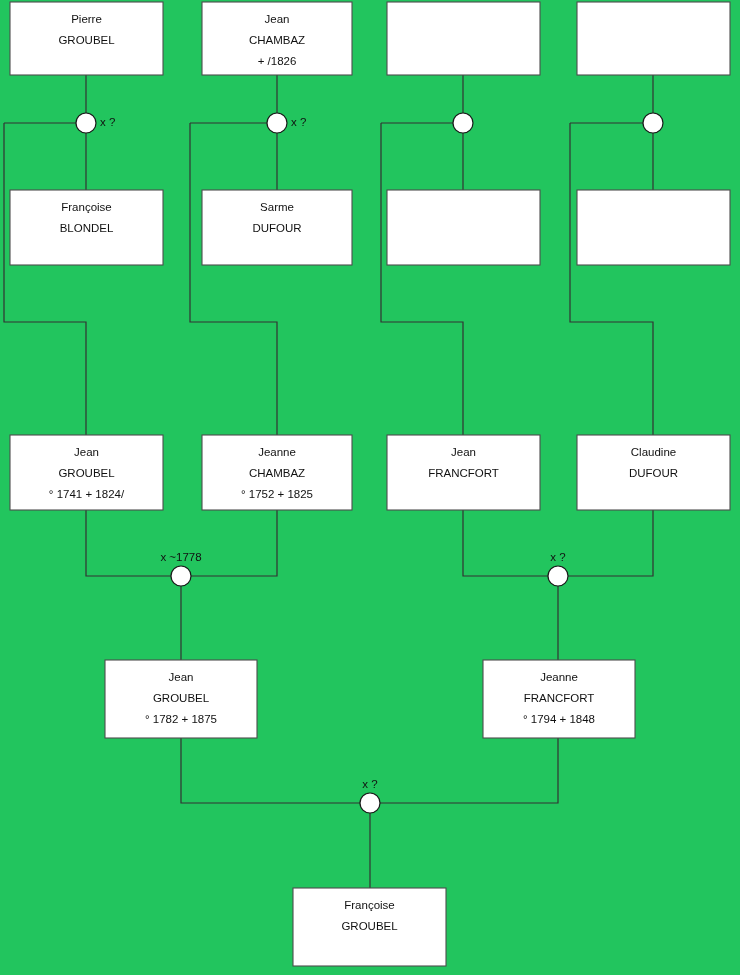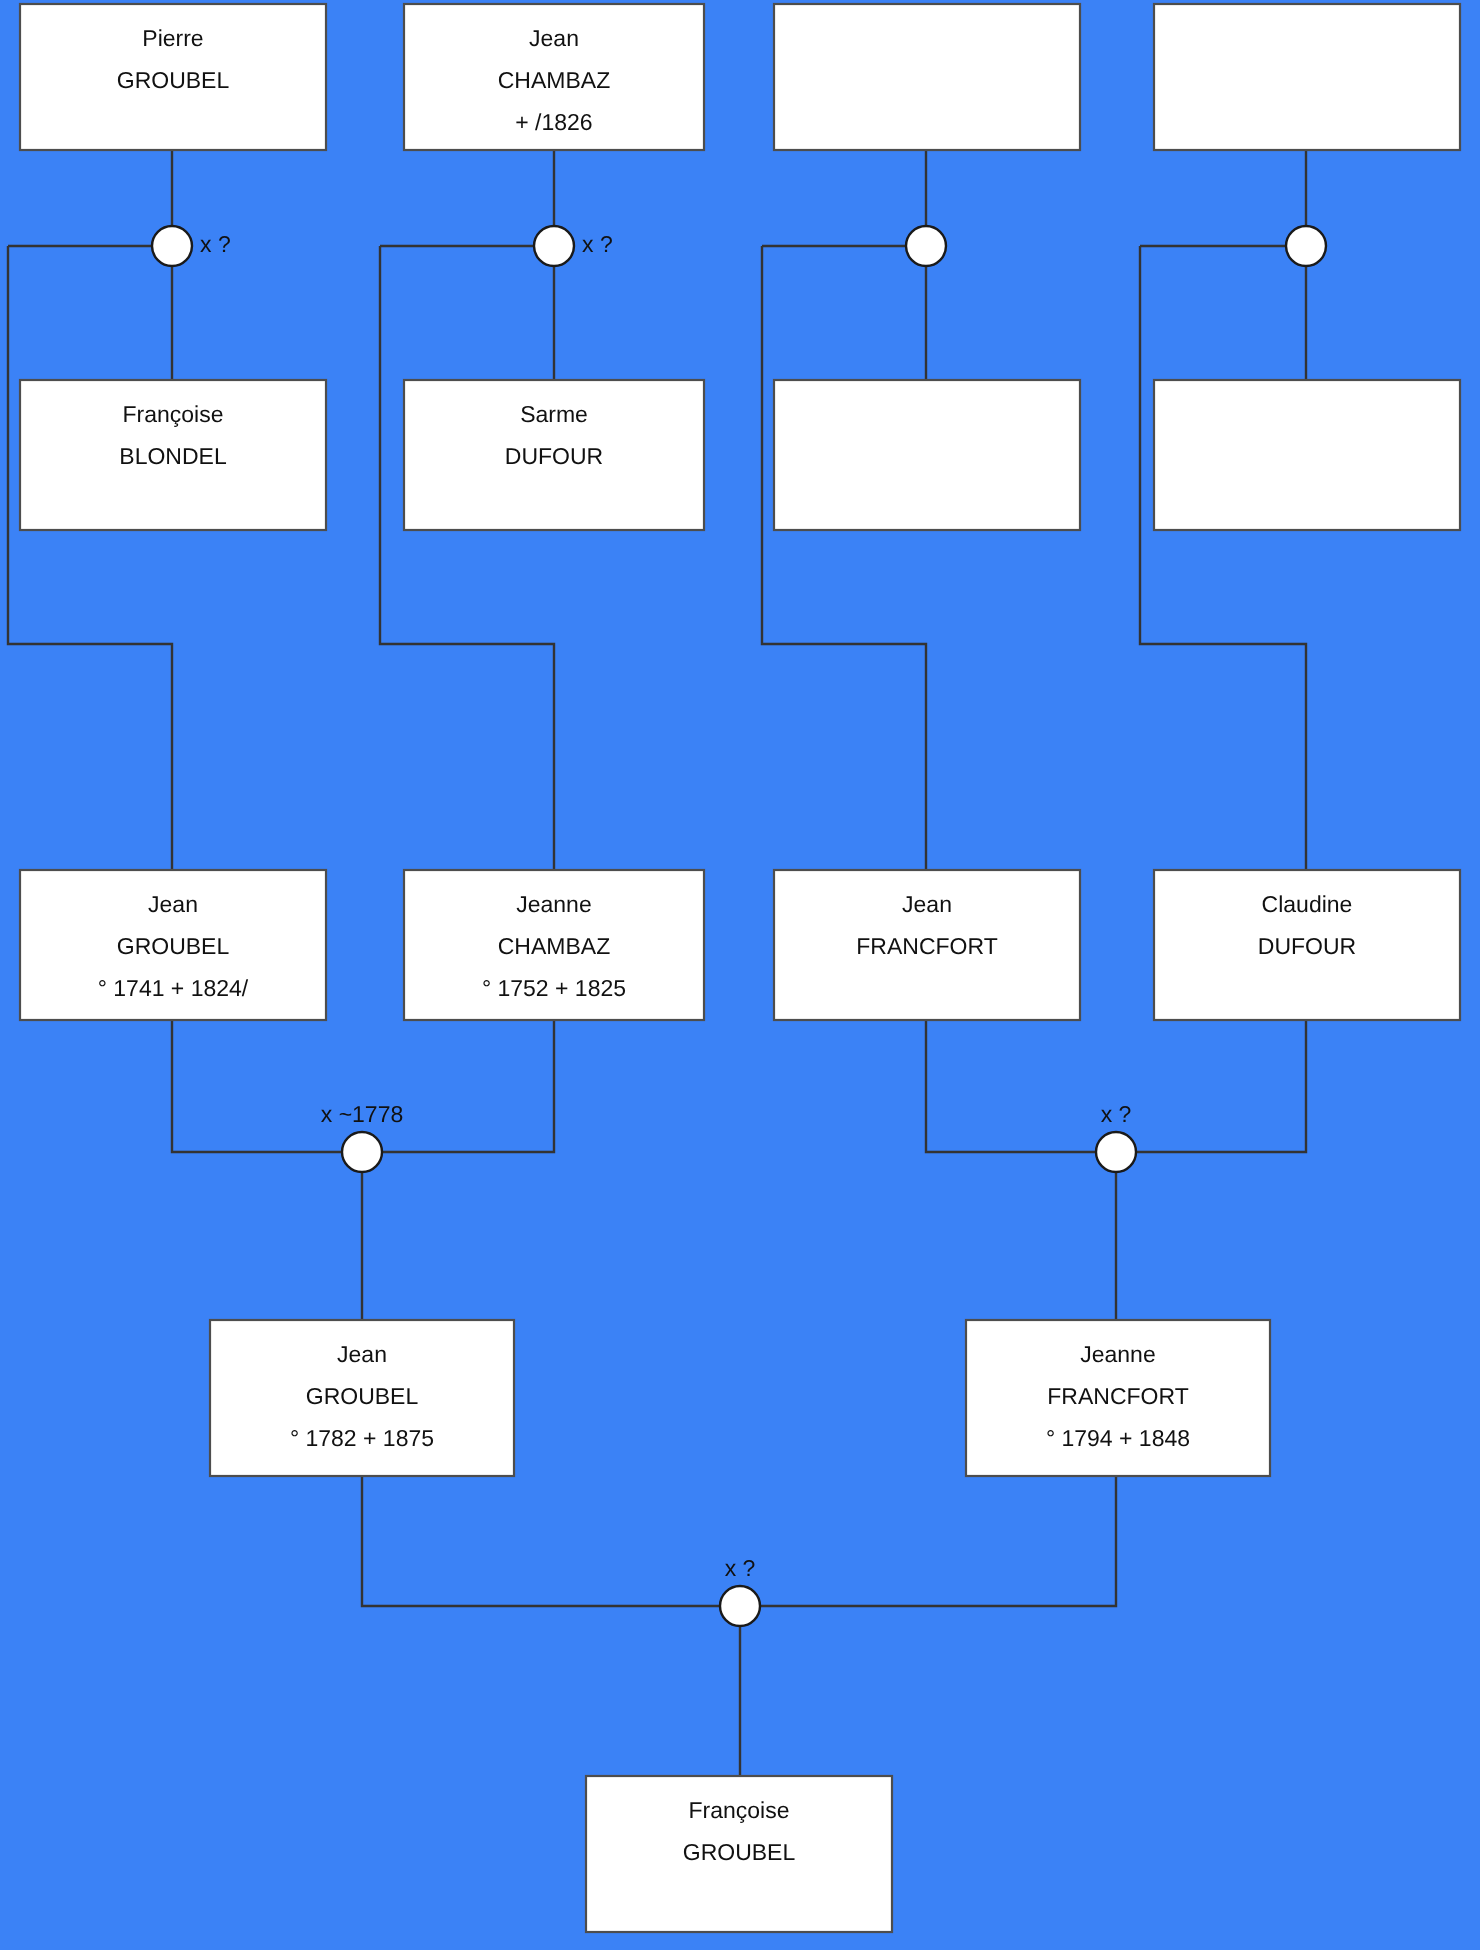--- a/index.html
+++ b/index.html
@@ -4,21 +4,21 @@
 <style>
   html, body {
     margin: 0;
     padding: 0;
     background: #ffffff;
   }
   #chart-root {
     position: relative;
     width: 740px;
     height: 975px;
-    background: #3b82f6;
+    background: #22c55e;
     font-family: "Liberation Sans", sans-serif;
     overflow: hidden;
   }
   svg#tree-svg {
     position: absolute;
     left: 0;
     top: 0;
     width: 740px;
     height: 975px;
     display: block;

